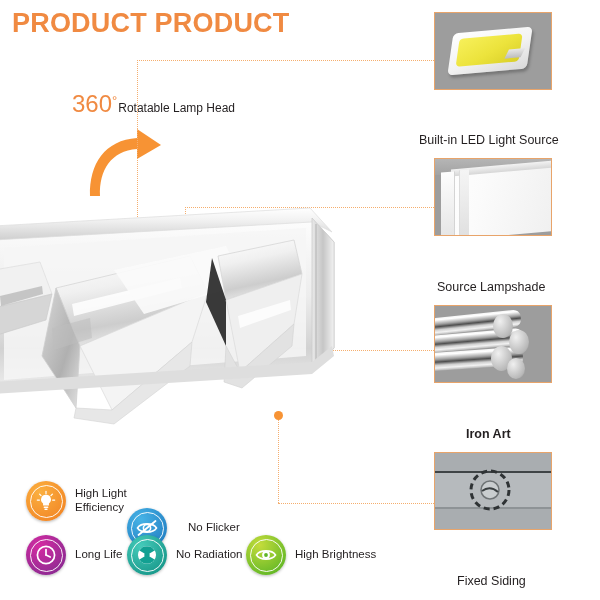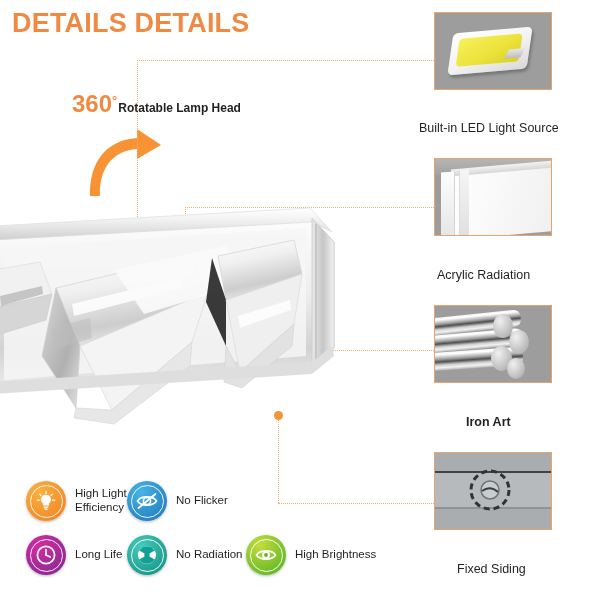--- a/index.html
+++ b/index.html
@@ -25,21 +25,21 @@
   }
   .subtitle {
     position: absolute; left: 9px; top: 44px;
     font-size: 14.5px; color: #231f20;
     line-height: 1;
   }
 
   
   .rot-wrap {
     position: absolute; left: 72px; top: 92px;
-    display: flex; align-items: baseline; font-weight: bold;
+    display: flex; align-items: baseline;
   }
   .rot-360 {
     font-size: 24px; color: #F08A42; line-height: 1;
   }
   .rot-deg {
     font-size: 13px; color: #F08A42;
     vertical-align: super; position: relative; top: -7px;
   }
   .rot-text {
     font-size: 12px; color: #231f20; margin-left: 1px;
@@ -70,20 +70,21 @@
     border: 1.5px solid #E8A46A;
     background: #9d9d9d;
     overflow: hidden;
     box-sizing: border-box;
   }
   .panel-label {
     position: absolute;
     font-size: 12.5px;
     color: #231f20;
     white-space: nowrap;
+    margin-top: 12px;
   }
 
   
   .led-body {
     position: absolute; left: 16px; top: 17px;
     width: 78px; height: 42px;
     background: linear-gradient(160deg,#ffffff 0%,#f2f2f2 55%,#d8d8d8 100%);
     border-radius: 5px;
     transform: skewX(-13deg) rotate(-5deg);
     box-shadow: 2px 3px 3px rgba(0,0,0,.25);
@@ -176,21 +177,21 @@
     line-height: 1.18;
     color: #231f20;
     white-space: pre-line;
   }
 </style>
 </head>
 <body>
 
 <div class="stage">
 
-  <div class="title">DETAILS DETAILS</div>
+  <div class="title">PRODUCT PRODUCT</div>
 
   <div class="rot-wrap">
     <span class="rot-360">360</span>
     <span class="rot-deg">°</span>
     <span class="rot-text">Rotatable Lamp Head</span>
   </div>
 
   <svg class="arrow-svg" width="90" height="72" viewBox="0 0 90 72">
     <path d="M5 70 C 4 38, 20 14, 52 12 L 52 3 L 76 19 L 52 33 L 52 23
              C 26 25, 14 44, 15 70 Z" fill="#F79334"></path>
@@ -290,21 +291,21 @@
 
   <div class="panel" style="left:434px; top:158px;">
     <div style="position:absolute; inset:0;">
       <div class="acr-top"></div>
       <div class="acr-face"></div>
       <div class="acr-rail"></div>
       <div class="acr-edge"></div>
       <div class="acr-edge2"></div>
     </div>
   </div>
-  <div class="panel-label" style="left:437px; top:268px;">Acrylic Radiation</div>
+  <div class="panel-label" style="left:437px; top:268px;">Source Lampshade</div>
 
   <div class="panel" style="left:434px; top:305px;">
     <div style="position:absolute; inset:0;">
       <div class="rod" style="left:-6px; top:8px; width:92px; height:17px; transform:rotate(-6deg);"></div>
       <div class="rod" style="left:-8px; top:26px; width:96px; height:17px; transform:rotate(-5deg);"></div>
       <div class="rod" style="left:-6px; top:44px; width:94px; height:18px; transform:rotate(-4deg);"></div>
       <div class="rod-end" style="left:58px; top:8px; width:20px; height:24px;"></div>
       <div class="rod-end" style="left:74px; top:24px; width:20px; height:24px;"></div>
       <div class="rod-end" style="left:56px; top:40px; width:21px; height:25px;"></div>
       <div class="rod-end" style="left:72px; top:52px; width:18px; height:21px;"></div>
@@ -341,21 +342,21 @@
         <path d="M12 5.2 A5.3 5.3 0 0 1 15.2 14.8 L15.2 17 L8.8 17 L8.8 14.8
                  A5.3 5.3 0 0 1 12 5.2 Z" fill="#ffffff"></path>
         <rect x="9.4" y="18" width="5.2" height="1.5" rx="0.7" fill="#ffffff"></rect>
         <rect x="10.2" y="20.3" width="3.6" height="1.4" rx="0.7" fill="#ffffff"></rect>
       </svg>
     </div>
     <div class="feat-label">High Light
 Efficiency</div>
   </div>
 
-  <div class="feat" style="left:127px; top:481px;">
+  <div class="feat" style="left:127px; top:508px;gap:12px;">
     <div class="badge" style="background:radial-gradient(circle at 35% 28%,#46B3E6,#1C75BC);">
       <svg width="24" height="24" viewBox="0 0 24 24">
         <path d="M2.5 12 C6 6.5, 18 6.5, 21.5 12 C18 17.5, 6 17.5, 2.5 12 Z" fill="none" stroke="#ffffff" stroke-width="1.6"></path>
         <circle cx="12" cy="12" r="3.6" fill="none" stroke="#ffffff" stroke-width="1.6"></circle>
         <line x1="3.5" y1="19" x2="20.5" y2="5" stroke="#ffffff" stroke-width="1.8" stroke-linecap="round"></line>
       </svg>
     </div>
     <div class="feat-label">No Flicker</div>
   </div>
 

